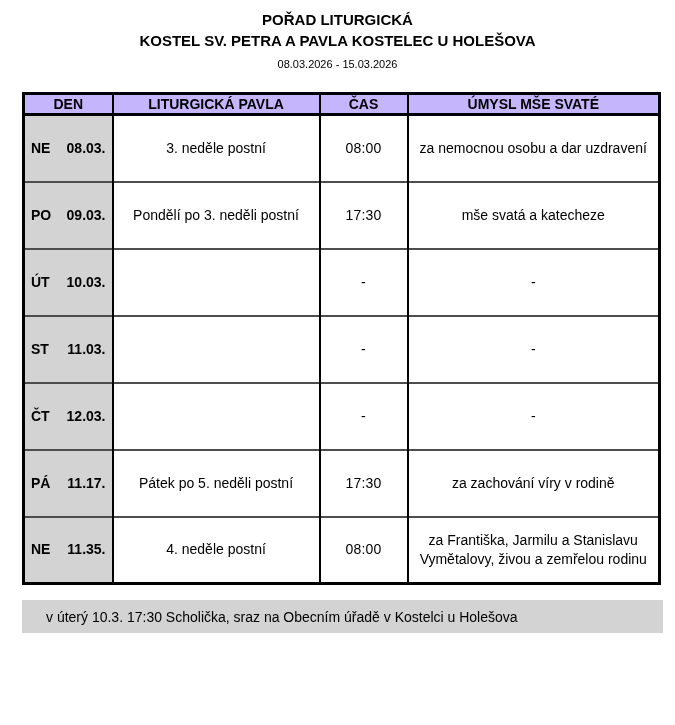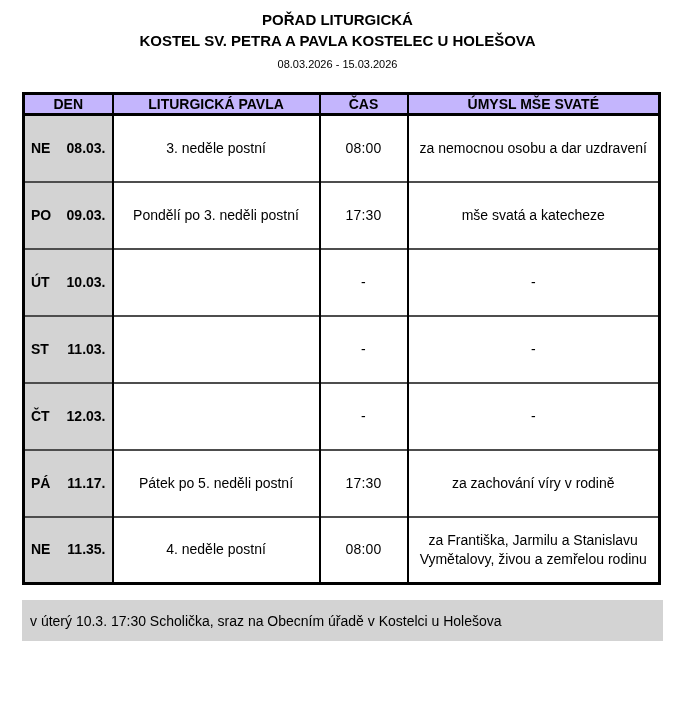--- a/index.html
+++ b/index.html
@@ -60,25 +60,25 @@
     justify-content: space-between;
     align-items: center;
     width: 100%;
   }
   td.cas-cell { letter-spacing: 0.2px; }
 
   
   .footer-note {
     margin: 15px 0 0 22px;
     width: 641px;
-    height: 41px;
+    height: 33px;
     background: #d3d3d3;
     display: flex;
     align-items: center;
-    padding-left: 8px;
+    padding-left: 24px;
     font-size: 14px;
   }
 </style>
 </head>
 <body>
 
 <div class="page">
 
   <div class="title-block">
     <div class="title-line1">POŘAD LITURGICKÁ</div>

